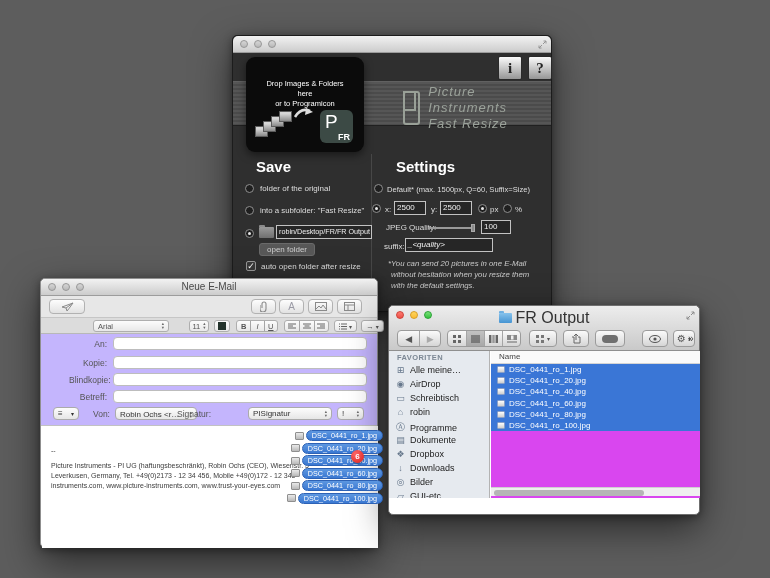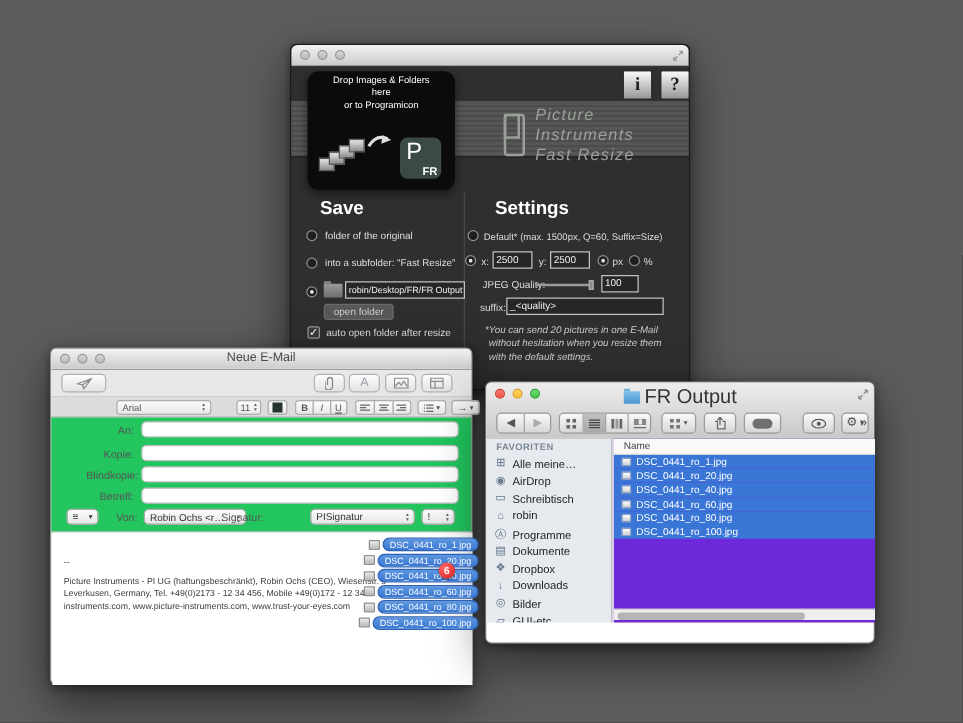--- a/index.html
+++ b/index.html
@@ -18,21 +18,21 @@
   
   #fr-win{left:232px;top:35px;width:320px;height:277px;background:#2f2f2f;border:1px solid #1c1c1c;}
   #fr-band{position:absolute;left:0;top:45px;width:100%;height:45px;background:repeating-linear-gradient(180deg,#565656 0 2px,#4b4b4b 2px 4px);border-top:1px solid #616161;border-bottom:1px solid #202020;}
   #fr-logo{position:absolute;left:170px;top:48px;display:flex;align-items:center;gap:8px;}
   .logo-p{width:18px;height:34px;border:2px solid #99a097;border-radius:3px;position:relative;}
   .logo-p::after{content:"";position:absolute;left:-2px;top:-2px;width:9px;height:16px;border:2px solid #99a097;}
   .logo-text{color:#9ba29a;font-size:13px;font-style:italic;letter-spacing:1px;line-height:16px;}
   .sq-btn{position:absolute;width:24px;height:24px;background:linear-gradient(#fbfbfb,#969696);border:1px solid #2a2a2a;border-radius:2px;color:#222;font-family:"Liberation Serif","DejaVu Serif",serif;font-weight:bold;font-size:15px;text-align:center;line-height:22px;}
   #dropzone{position:absolute;left:13px;top:21px;width:118px;height:95px;background:#0b0b0b;border-radius:9px;box-shadow:0 3px 8px rgba(0,0,0,.5);color:#fff;}
   .dz-line{text-align:center;font-size:7.5px;line-height:10px;}
-  .dz-line:first-child{margin-top:2px;}
+  .dz-line:first-child{margin-top:22px;}
   .thumb{position:absolute;width:13px;height:11px;background:linear-gradient(#d6d6d6 20%,#8b8b8b);border:1px solid #5c5c5c;}
   .pfr{position:absolute;left:74px;top:53px;width:33px;height:33px;background:#3c4a45;border-radius:6px;color:#fff;}
   .pfr .p{position:absolute;left:5px;top:1px;font-size:19px;font-weight:300;}
   .pfr .fr{position:absolute;right:3px;bottom:1px;font-size:9px;font-weight:bold;}
   .fr-h{position:absolute;color:#fff;font-size:15px;font-weight:bold;}
   .fr-label{position:absolute;color:#dedede;font-size:8px;white-space:nowrap;}
   .radio{position:absolute;width:9px;height:9px;border-radius:50%;background:#1f1f1f;border:1px solid #8f8f8f;}
   .radio .dot{display:none;}
   .radio.sel .dot{display:block;position:absolute;left:2px;top:2px;width:3px;height:3px;border-radius:50%;background:#e8e8e8;}
   .cb{position:absolute;width:10px;height:10px;background:#3a3a3a;border:1px solid #9a9a9a;border-radius:2px;color:#fff;font-size:9px;line-height:9px;text-align:center;}
@@ -44,21 +44,21 @@
   .note{position:absolute;color:#c9c9c9;font-size:7.8px;font-style:italic;white-space:nowrap;}
   .slider-line{position:absolute;height:2px;background:#9a9a9a;}
   .slider-handle{position:absolute;width:4px;height:8px;background:#8b8b8b;border:1px solid #aaa;}
   
   #mail-win{left:40px;top:278px;width:338px;height:270px;background:#fff;border:1px solid #8f8f8f;}
   #mail-toolbar{position:absolute;left:0;top:17px;width:100%;height:22px;background:#e7e7e7;border-bottom:1px solid #c6c6c6;}
   .mbtn{position:absolute;top:3px;height:15px;background:linear-gradient(#fdfdfd,#e2e2e2);border:1px solid #b2b2b2;border-radius:4px;display:flex;align-items:center;justify-content:center;color:#777;}
   #mail-format{position:absolute;left:0;top:39px;width:100%;height:16px;background:#dcdcdc;border-bottom:1px solid #b8b8b8;}
   .fbtn{position:absolute;top:2px;height:12px;background:linear-gradient(#fcfcfc,#e8e8e8);border:1px solid #aeaeae;border-radius:3px;display:flex;align-items:center;justify-content:center;font-size:7.5px;color:#555;}
   .stepper{display:inline-flex;flex-direction:column;font-size:4.5px;line-height:4px;color:#666;margin-left:3px;}
-  #mail-fields{position:absolute;left:0;top:55px;width:100%;height:92px;background:#22c55e;border-bottom:1px solid #c2c2c2;}
+  #mail-fields{position:absolute;left:0;top:55px;width:100%;height:92px;background:#c4b5fd;border-bottom:1px solid #c2c2c2;}
   .flabel{position:absolute;width:66px;text-align:right;font-size:8.5px;color:#555;}
   .finput{position:absolute;left:72px;width:254px;height:13px;background:#fff;border:1px solid #bdbdbd;border-radius:4px;}
   .pop{position:absolute;height:13px;background:linear-gradient(#fdfdfd,#e6e6e6);border:1px solid #ababab;border-radius:4px;display:flex;align-items:center;font-size:8px;color:#333;padding:0 4px;white-space:nowrap;overflow:hidden;}
   #mail-body{position:absolute;left:1px;top:147px;width:336px;height:122px;background:#fff;font-size:7px;color:#3c3c3c;}
   .sig{position:absolute;left:9px;white-space:nowrap;}
   
   #attach{position:absolute;left:288px;top:430px;width:95px;z-index:40;}
   .att-row{display:flex;justify-content:flex-end;align-items:center;gap:2px;height:11px;margin-bottom:1.6px;}
   .att-ic{width:9px;height:8px;background:linear-gradient(#e9e9e9,#b9b9b9);border:1px solid #8f8f8f;border-radius:1px;flex:0 0 auto;}
   .att-pill{background:linear-gradient(#5d97e0,#3a78d2);border:1px solid #2d62b5;border-radius:7px;color:#fff;font-size:7.2px;line-height:9px;padding:0 5px;white-space:nowrap;}
@@ -70,21 +70,21 @@
   .blue-folder{width:13px;height:10px;background:linear-gradient(#86c2ec,#4694d2);border-radius:1px;position:relative;}
   .blue-folder::before{content:"";position:absolute;left:0;top:-2px;width:5px;height:2px;background:#6fb0e2;border-radius:1px 1px 0 0;}
   .tbtn{position:absolute;top:24px;height:17px;background:linear-gradient(#fafafa,#d6d6d6);border:1px solid #9b9b9b;border-radius:4px;display:flex;align-items:center;justify-content:center;color:#555;font-size:9px;}
   .seg{display:flex;height:100%;align-items:center;justify-content:center;}
   .seg+.seg{border-left:1px solid #a5a5a5;}
   .seg.on{background:linear-gradient(#c2c2c2,#a8a8a8);}
   #fi-side{position:absolute;left:0;top:45px;width:101px;height:147px;background:#e6eaef;border-right:1px solid #b3b3b3;overflow:hidden;}
   .side-h{position:absolute;left:8px;top:2px;font-size:7.5px;font-weight:bold;color:#7b8794;letter-spacing:.4px;}
   .side-item{position:absolute;left:6px;display:flex;align-items:center;gap:4px;font-size:9px;color:#222;white-space:nowrap;}
   .side-ic{width:11px;text-align:center;color:#67788c;font-size:9px;}
-  #fi-main{position:absolute;left:102px;top:45px;width:209px;height:147px;background:#6d28d9;overflow:hidden;}
+  #fi-main{position:absolute;left:102px;top:45px;width:209px;height:147px;background:#d946ef;overflow:hidden;}
   #fi-colhead{position:absolute;left:0;top:0;width:100%;height:13px;background:#fafafa;border-bottom:1px solid #d4d4d4;font-size:8px;color:#444;padding:1px 0 0 8px;}
   .file-row{position:absolute;left:0;width:100%;height:11.2px;background:#3a76d6;color:#fff;display:flex;align-items:center;gap:4px;padding-left:6px;font-size:8px;white-space:nowrap;}
   .file-ic{width:8px;height:7px;background:linear-gradient(#fdfdfd,#cfcfcf);border:1px solid #8aa0c8;border-radius:1px;flex:0 0 auto;}
   #hscroll{position:absolute;left:0;bottom:2px;width:100%;height:9px;background:#efefef;border-top:1px solid #d0d0d0;}
   #hthumb{position:absolute;left:3px;top:1.5px;width:150px;height:6px;background:#b5b5b5;border-radius:3px;}
   #fi-status{position:absolute;left:0;bottom:0;width:100%;height:18px;background:linear-gradient(#dedede,#c5c5c5);border-top:1px solid #a5a5a5;border-radius:0 0 4px 4px;text-align:center;font-size:8.5px;color:#555;line-height:17px;}
   svg{display:block;}
 </style>
 </head>
 <body>
@@ -165,21 +165,21 @@
         <span class="dot"></span>
       </span>
     <span class="fr-label" style="left:257px;top:169px;">px</span>
     <span class="radio" style="left:270px;top:168px;"></span>
     <span class="fr-label" style="left:282px;top:169px;">%</span>
     <span class="fr-label" style="left:153px;top:187px;">JPEG Quality:</span>
     <span class="slider-line" style="left:196px;top:191px;width:44px;"></span>
     <span class="slider-handle" style="left:238px;top:188px;"></span>
     <span class="dfield" style="left:248px;top:184px;width:30px;height:14px;line-height:12px;font-size:8px;">100</span>
     <span class="fr-label" style="left:151px;top:206px;">suffix:</span>
-    <span class="dfield" style="left:172px;top:202px;width:126px;height:14px;line-height:12px;font-size:8px;">_&lt;quality&gt;</span>
+    <span class="dfield" style="left:172px;top:202px;width:88px;height:14px;line-height:12px;font-size:8px;font-style:italic;">_&lt;quality&gt;</span>
     <span class="note" style="left:155px;top:223px;">*You can send 20 pictures in one E-Mail</span>
     <span class="note" style="left:158px;top:234px;">without hesitation when you resize them</span>
     <span class="note" style="left:158px;top:245px;">with the default settings.</span>
   </div>
 
   <div class="win" id="mail-win" style="z-index:2;">
     <div class="titlebar">
       <div class="lights">
         <span class="light gray"></span>
         <span class="light gray"></span>

